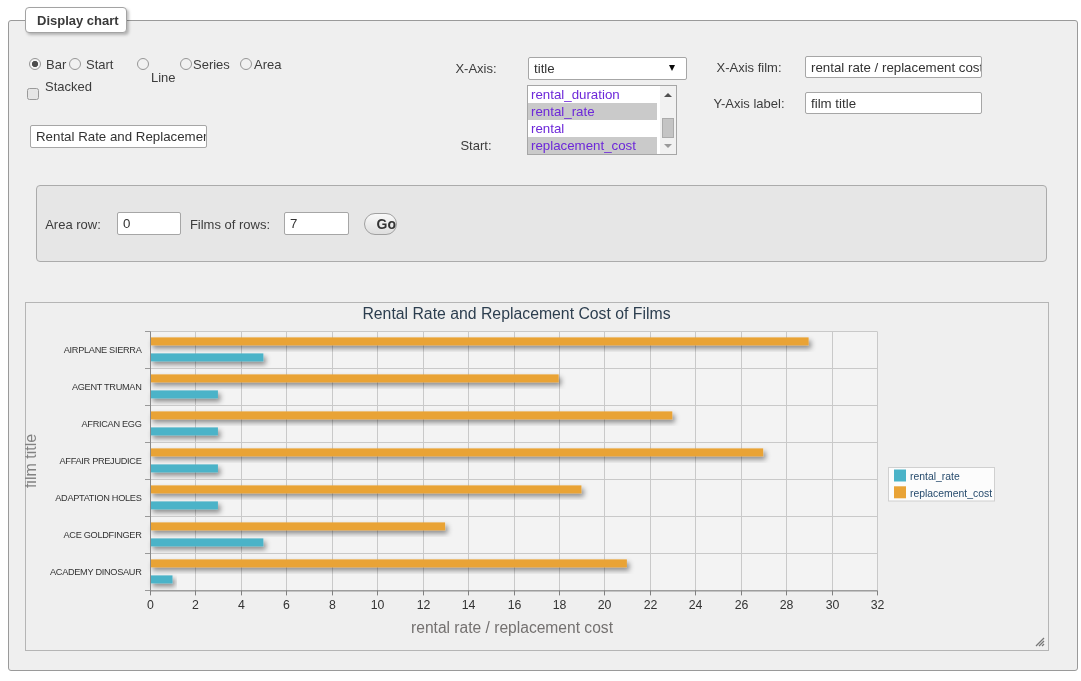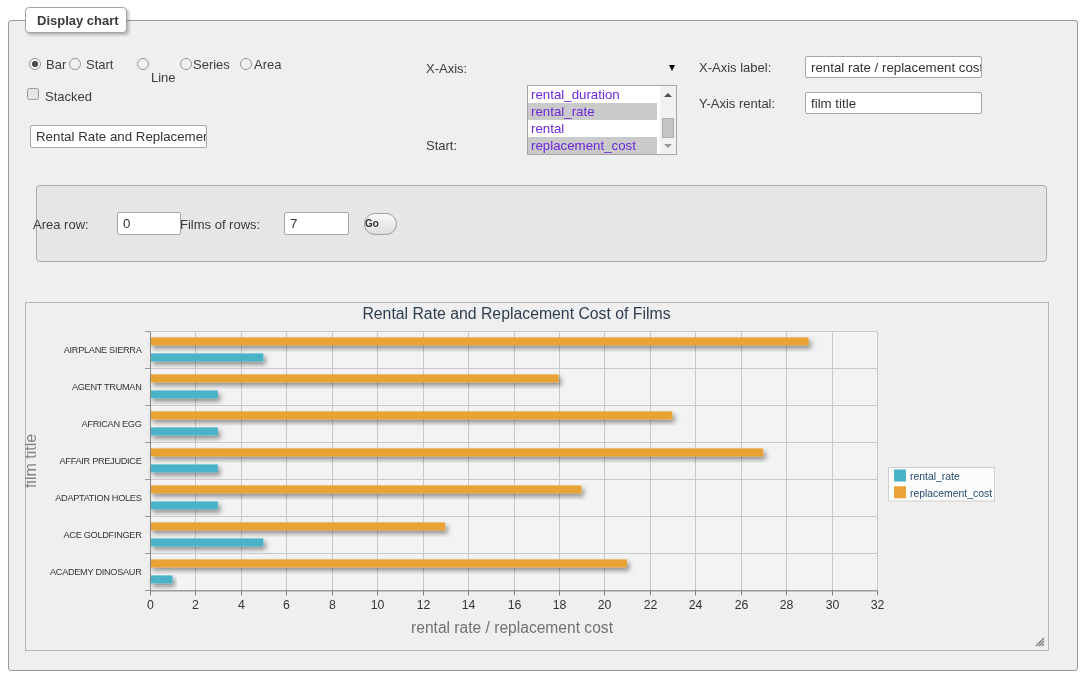--- a/index.html
+++ b/index.html
@@ -1,27 +1,27 @@
 <!DOCTYPE html>
 <html><head>
 <meta charset="utf-8">
 <style>
   html,body{margin:0;padding:0;background:#fff;font-family:"Liberation Sans",sans-serif;}
   #page{position:relative;width:1081px;height:681px;overflow:hidden;}
   .abs{position:absolute;}
   .fs{left:8px;top:20px;width:1068px;height:649px;background:#efefef;border:1px solid #9a9a9a;border-radius:3px;}
   .legendbox{left:25px;top:7px;width:89px;height:24px;background:#fff;border:1px solid #a3a3a3;border-radius:4px;box-shadow:2px 2px 3px rgba(0,0,0,0.25);font-weight:bold;font-size:13px;color:#3a3a3a;line-height:25px;padding-left:11px;}
   .lbl{font-size:13px;color:#3c3c3c;}
-  .r{text-align:left;}
+  .r{text-align:center;}
   .tin{background:#fff;border:1px solid #a6a6a6;border-radius:2px;font-size:13.3px;color:#333;line-height:21px;padding-left:5px;white-space:nowrap;overflow:hidden;}
   .radio{width:10px;height:10px;border:1px solid #969696;border-radius:50%;background:#f1f1f1;}
   .radio.on{background:radial-gradient(circle,#4d4d4d 0 2.8px,#f4f4f4 3.4px);}
   .cb{width:10px;height:10px;border:1px solid #9a9a9a;border-radius:2.5px;background:#e6e6e6;}
   .panel{left:36px;top:185px;width:1009px;height:75px;background:#e6e6e6;border:1px solid #ababab;border-radius:4px;}
-  .gobtn{left:364px;top:213px;width:31px;height:20px;border:1px solid #a0a0a0;border-radius:11px;background:linear-gradient(#f9f9f9,#dedede);font-weight:bold;font-size:10px;color:#333;text-align:left;line-height:20px;}
+  .gobtn{left:364px;top:213px;width:31px;height:20px;border:1px solid #a0a0a0;border-radius:11px;background:linear-gradient(#f9f9f9,#dedede);font-weight:bold;font-size:14px;color:#333;text-align:right;line-height:20px;}
   .chartbox{left:25px;top:302px;width:1022px;height:347px;background:#efefef;border:1px solid #b5b5b5;}
   .opt{position:absolute;left:0;width:126px;height:17px;font-size:13.3px;color:#6d28d9;line-height:17px;padding-left:3px;white-space:nowrap;overflow:hidden;}
   .opt.sel{background:#cacaca;}
 </style>
 </head>
 <body>
 <div id="page">
 
   <div class="abs fs"></div>
   <div class="abs legendbox">Display chart</div>
@@ -31,43 +31,44 @@
   <div class="abs radio" style="left:69px;top:58px;"></div>
   <div class="abs lbl" style="left:86px;top:57px;">Start</div>
   <div class="abs radio" style="left:137px;top:58px;"></div>
   <div class="abs lbl" style="left:151px;top:70px;">Line</div>
   <div class="abs radio" style="left:180px;top:58px;"></div>
   <div class="abs lbl" style="left:193px;top:57px;">Series</div>
   <div class="abs radio" style="left:240px;top:58px;"></div>
   <div class="abs lbl" style="left:254px;top:57px;">Area</div>
 
   <div class="abs cb" style="left:27px;top:88px;"></div>
-  <div class="abs lbl" style="left:45px;top:89px;">Stacked</div>
+  <div class="abs lbl" style="left:45px;top:79px;">Stacked</div>
 
   <div class="abs tin" style="left:30px;top:125px;width:170px;height:21px;">Rental Rate and Replacement Cost of Films</div>
 
   <div class="abs lbl r" style="left:426px;top:61px;width:100px;">X-Axis:</div>
+  <div class="abs tin" style="left:528px;top:57px;width:152px;height:21px;">title</div>
   <div class="abs" style="left:669px;top:65px;width:0;height:0;border-left:3.5px solid transparent;border-right:3.5px solid transparent;border-top:6px solid #0a0a0a;"></div>
 
   <div class="abs lbl r" style="left:426px;top:138px;width:100px;">Start:</div>
   <div class="abs" style="left:527px;top:85px;width:148px;height:68px;background:#fff;border:1px solid #a6a6a6;">
     <div class="opt" style="top:0;">rental_duration</div>
     <div class="opt sel" style="top:17px;">rental_rate</div>
     <div class="opt" style="top:34px;">rental</div>
     <div class="opt sel" style="top:51px;">replacement_cost</div>
 
     <div class="abs" style="left:132px;top:0;width:16px;height:68px;background:#f1f1f1;"></div>
     <div class="abs" style="left:136px;top:7px;width:0;height:0;border-left:4px solid transparent;border-right:4px solid transparent;border-bottom:4.5px solid #4f4f4f;"></div>
     <div class="abs" style="left:134px;top:32px;width:12px;height:20px;background:#c4c4c4;border:1px solid #ababab;box-sizing:border-box;"></div>
     <div class="abs" style="left:136px;top:57.5px;width:0;height:0;border-left:4px solid transparent;border-right:4px solid transparent;border-top:4.5px solid #9a9a9a;"></div>
   </div>
 
-  <div class="abs lbl r" style="left:699px;top:60px;width:100px;">X-Axis label:</div>
+  <div class="abs lbl r" style="left:699px;top:60px;width:100px;">X-Axis film:</div>
   <div class="abs tin" style="left:805px;top:56px;width:170px;height:20px;">rental rate / replacement cost</div>
-  <div class="abs lbl r" style="left:699px;top:96px;width:100px;">Y-Axis rental:</div>
+  <div class="abs lbl r" style="left:699px;top:96px;width:100px;">Y-Axis label:</div>
   <div class="abs tin" style="left:805px;top:92px;width:170px;height:20px;">film title</div>
 
   <div class="abs panel"></div>
   <div class="abs lbl r" style="left:33px;top:217px;width:80px;">Area row:</div>
   <div class="abs tin" style="left:117px;top:212px;width:57px;height:21px;">0</div>
   <div class="abs lbl r" style="left:180px;top:217px;width:100px;">Films of rows:</div>
   <div class="abs tin" style="left:284px;top:212px;width:58px;height:21px;">7</div>
   <div class="abs gobtn">Go</div>
 
   <div class="abs chartbox"></div>

